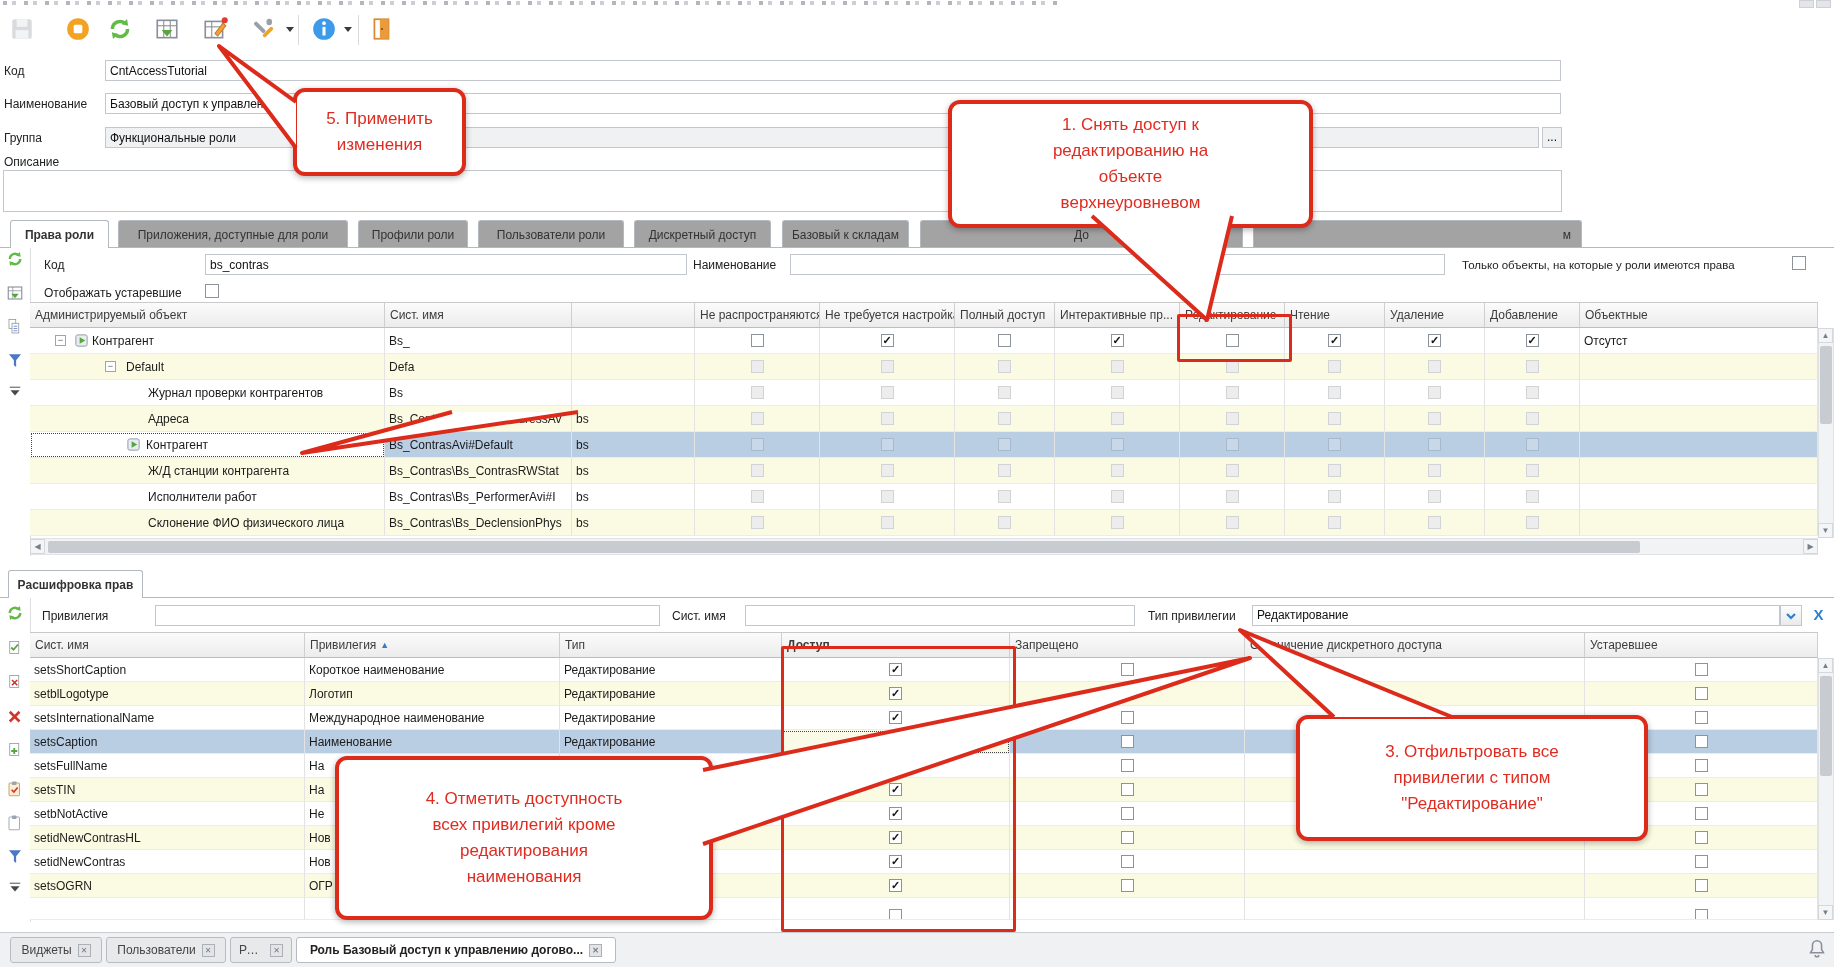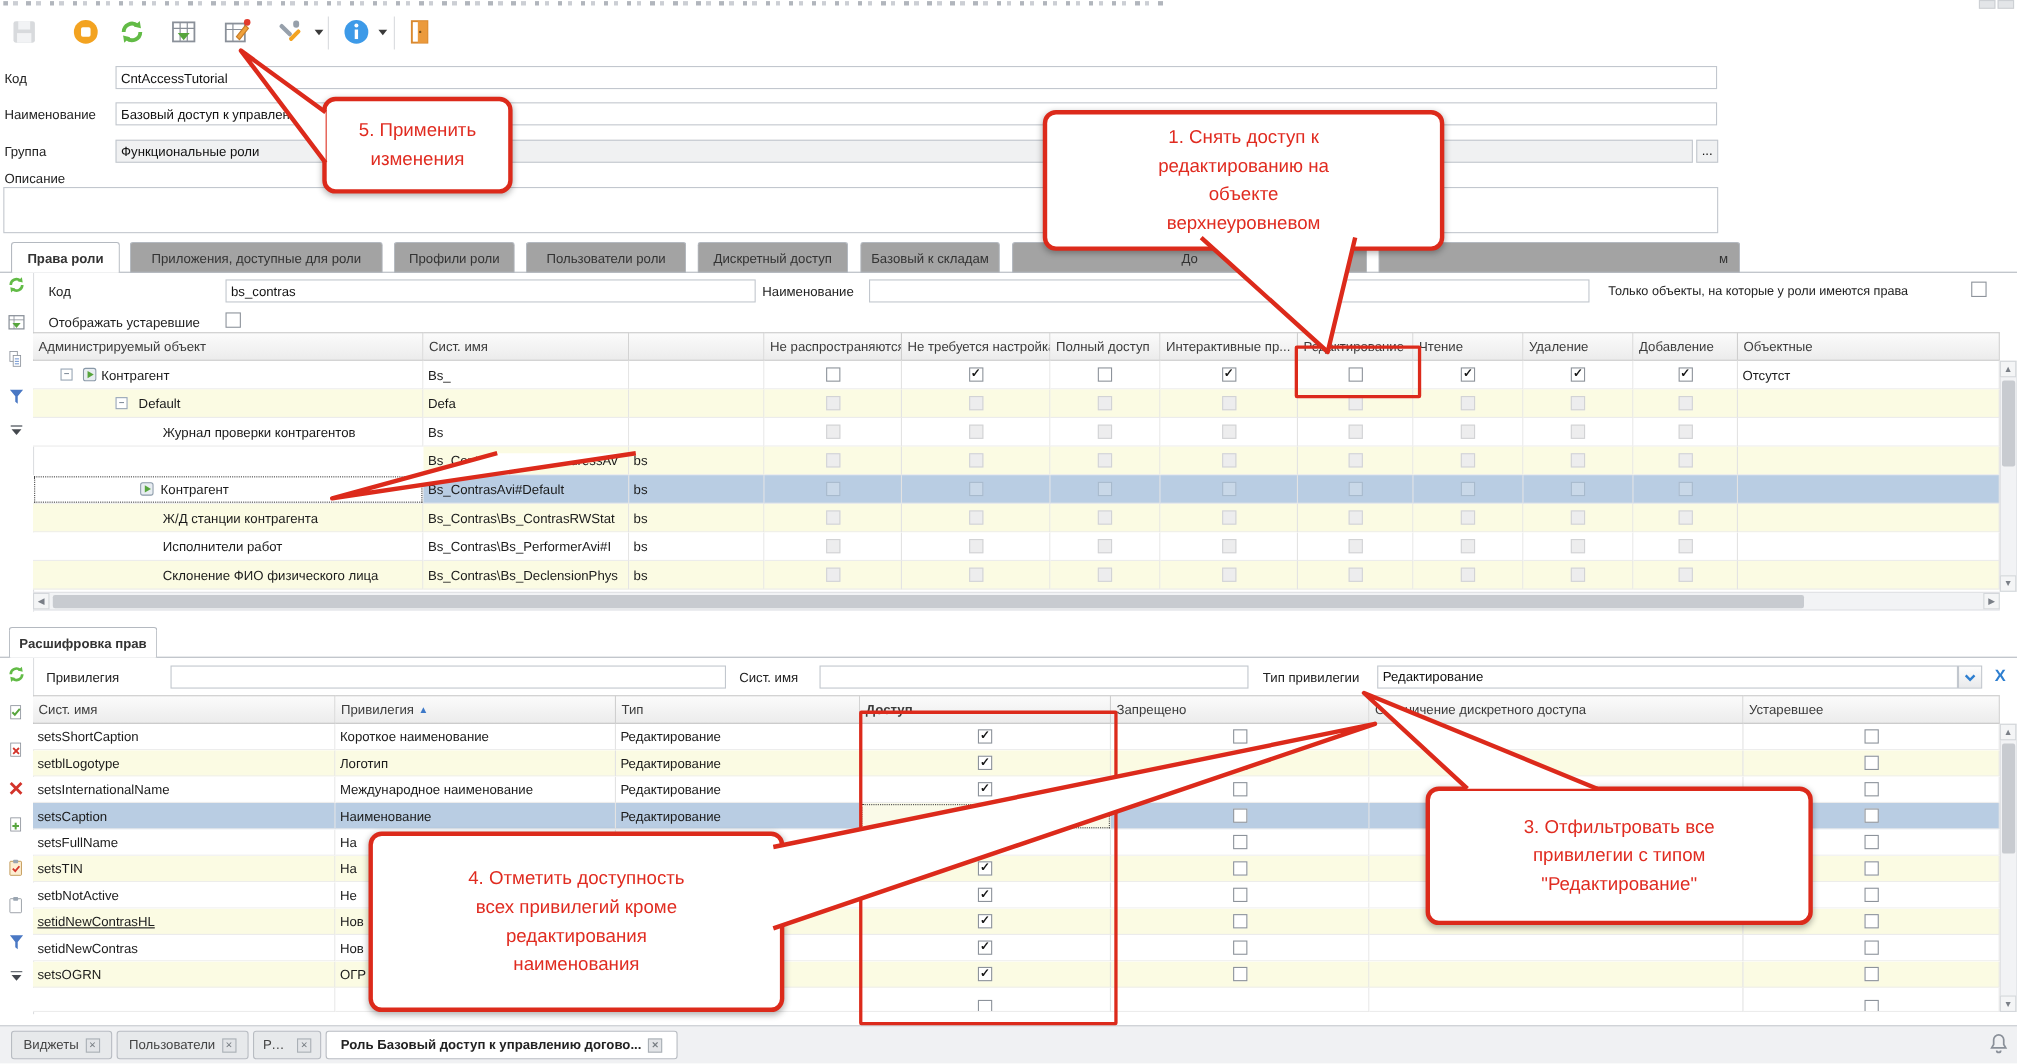--- a/index.html
+++ b/index.html
@@ -300,20 +300,25 @@
         </div>
         <div class="gc bg-white" style="left: 1355px; width: 100px;">
           <div class="cb d" style="margin: 0px auto;"></div>
         </div>
         <div class="gc bg-white" style="left: 1455px; width: 95px;">
           <div class="cb d" style="margin: 0px auto;"></div>
         </div>
         <div class="gc bg-white" style="left: 1550px; width: 238px;"></div>
       </div>
       <div class="gr" style="top: 406px; height: 26px;">
+        <div class="gc bg-yellow" style="left: 0px; width: 355px; padding: 0px;">
+          <div style="position: relative; width: 100%; height: 100%;">
+            <span style="position: absolute; left: 118px; top: 6px;">Адреса</span>
+          </div>
+        </div>
         <div class="gc bg-yellow" style="left: 355px; width: 187px;">Bs_Contras\Bs_SettlerAdressAv</div>
         <div class="gc bg-yellow" style="left: 542px; width: 123px;">bs</div>
         <div class="gc bg-yellow" style="left: 665px; width: 125px;">
           <div class="cb d" style="margin: 0px auto;"></div>
         </div>
         <div class="gc bg-yellow" style="left: 790px; width: 135px;">
           <div class="cb d" style="margin: 0px auto;"></div>
         </div>
         <div class="gc bg-yellow" style="left: 925px; width: 100px;">
           <div class="cb d" style="margin: 0px auto;"></div>
@@ -665,21 +670,21 @@
         </div>
         <div class="gc bg-white" style="left: 980px; width: 235px;">
           <div class="cb" style="margin: 0px auto;"></div>
         </div>
         <div class="gc bg-white" style="left: 1555px; width: 233px;">
           <div class="cb" style="margin: 0px auto;"></div>
         </div>
         <div class="gc bg-white" style="left: 1215px; width: 340px;"></div>
       </div>
       <div class="gr" style="top: 826px; height: 24px; overflow: hidden;">
-        <div class="gc bg-yellow" style="left: 0px; width: 275px; text-decoration: underline;">setidNewContrasHL</div>
+        <div class="gc bg-yellow" style="left: 0px; width: 275px;">setidNewContrasHL</div>
         <div class="gc bg-yellow" style="left: 275px; width: 255px;">Нов</div>
         <div class="gc bg-yellow" style="left: 530px; width: 222px;"></div>
         <div class="gc bg-yellow" style="left: 752px; width: 228px;">
           <div class="cb" style="margin: 0px auto;">✓</div>
         </div>
         <div class="gc bg-yellow" style="left: 980px; width: 235px;">
           <div class="cb" style="margin: 0px auto;"></div>
         </div>
         <div class="gc bg-yellow" style="left: 1555px; width: 233px;">
           <div class="cb" style="margin: 0px auto;"></div>

